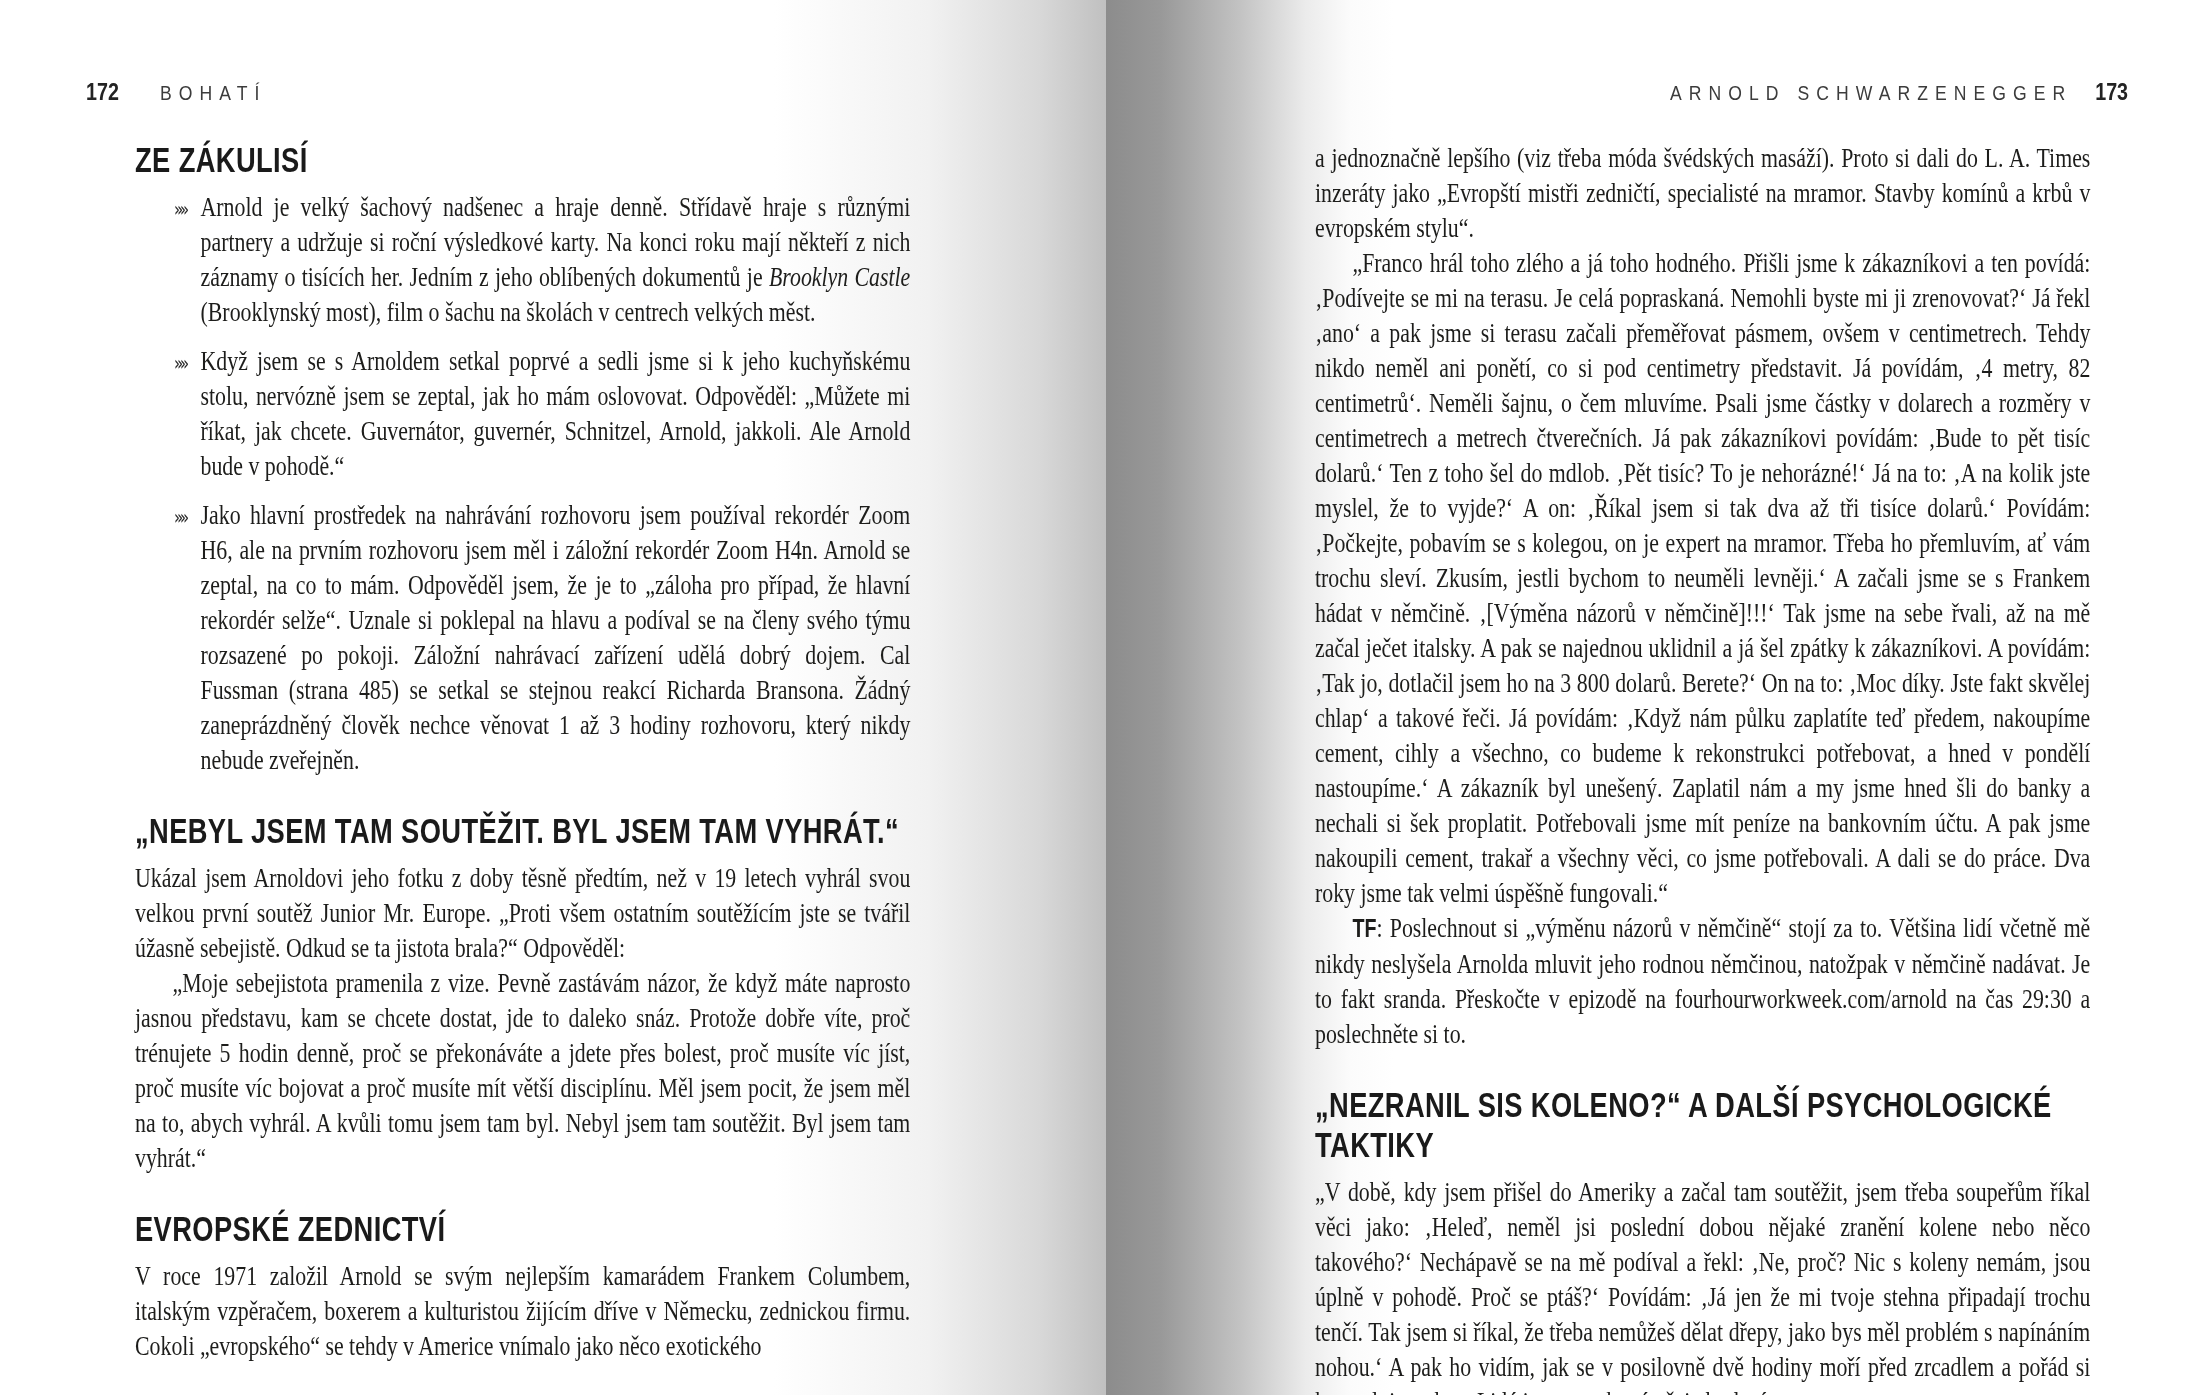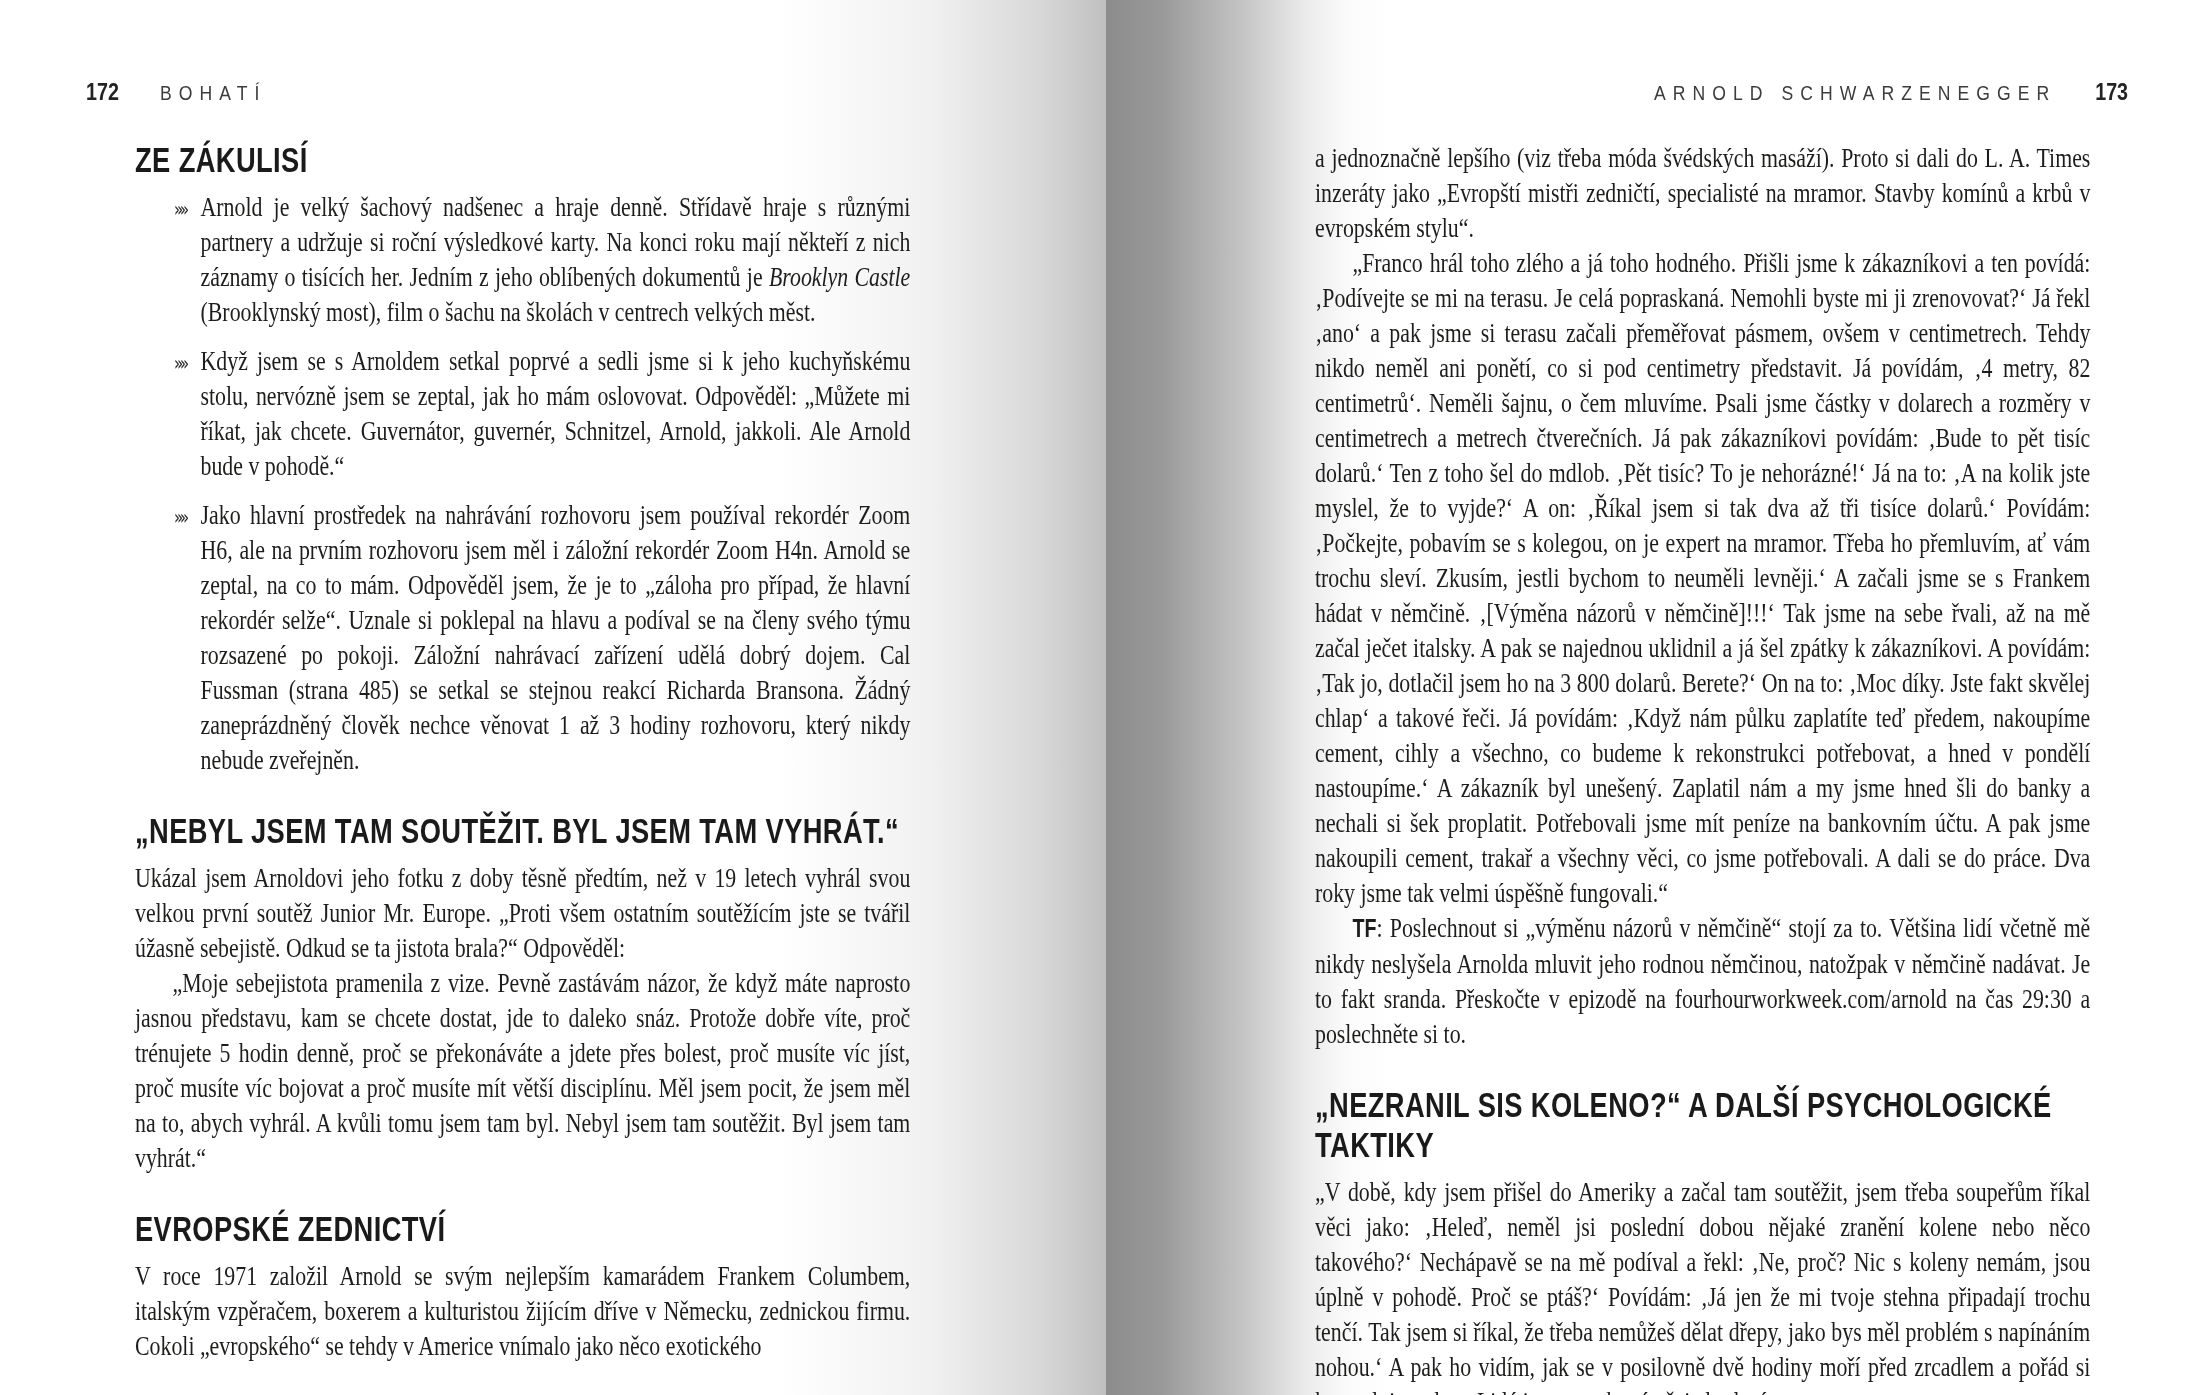--- a/index.html
+++ b/index.html
@@ -5,21 +5,21 @@
   html,body{margin:0;padding:0;background:#ffffff;}
   .spread{position:relative;width:2212px;height:1395px;overflow:hidden;background:#fef9c3;
           font-family:"Liberation Serif",serif;color:#1d1d1b;}
   .page{position:absolute;top:0;height:100%;width:1106px;}
   .page-left{left:0;background:linear-gradient(90deg,#ffffff 0%,#ffffff 70%,#f1f1f1 84%,#d8d8d8 94%,#c0c0c0 100%);}
   .page-right{left:1106px;background:linear-gradient(90deg,#8c8c8c 0%,#999999 5%,#c2c2c2 12%,#ebebeb 18%,#fbfbfb 22%,#ffffff 26%,#ffffff 100%);}
 
   
   .runhead{position:absolute;top:78px;display:flex;align-items:baseline;font-family:"Liberation Sans",sans-serif;}
   .runhead-left{left:86px;gap:34px;}
-  .runhead-right{right:84px;gap:32px;}
+  .runhead-right{right:84px;gap:16px;}
   .pageno{font-weight:700;font-size:24px;letter-spacing:0px;color:#232323;transform:scaleX(0.82);transform-origin:left bottom;}
   .runhead-right .pageno{transform-origin:right bottom;}
   .runtitle{font-weight:400;font-size:20px;letter-spacing:8px;color:#3c3c3c;transform:scaleX(0.88);transform-origin:left bottom;}
   .runhead-right .runtitle{transform-origin:right bottom;}
 
   
   .textcol{position:absolute;top:140px;width:994px;transform:scaleX(0.78);transform-origin:top left;
            font-size:28px;line-height:35px;text-align:justify;}
   .page-left  .textcol{left:135px;}
   .page-right .textcol{left:209px;}

